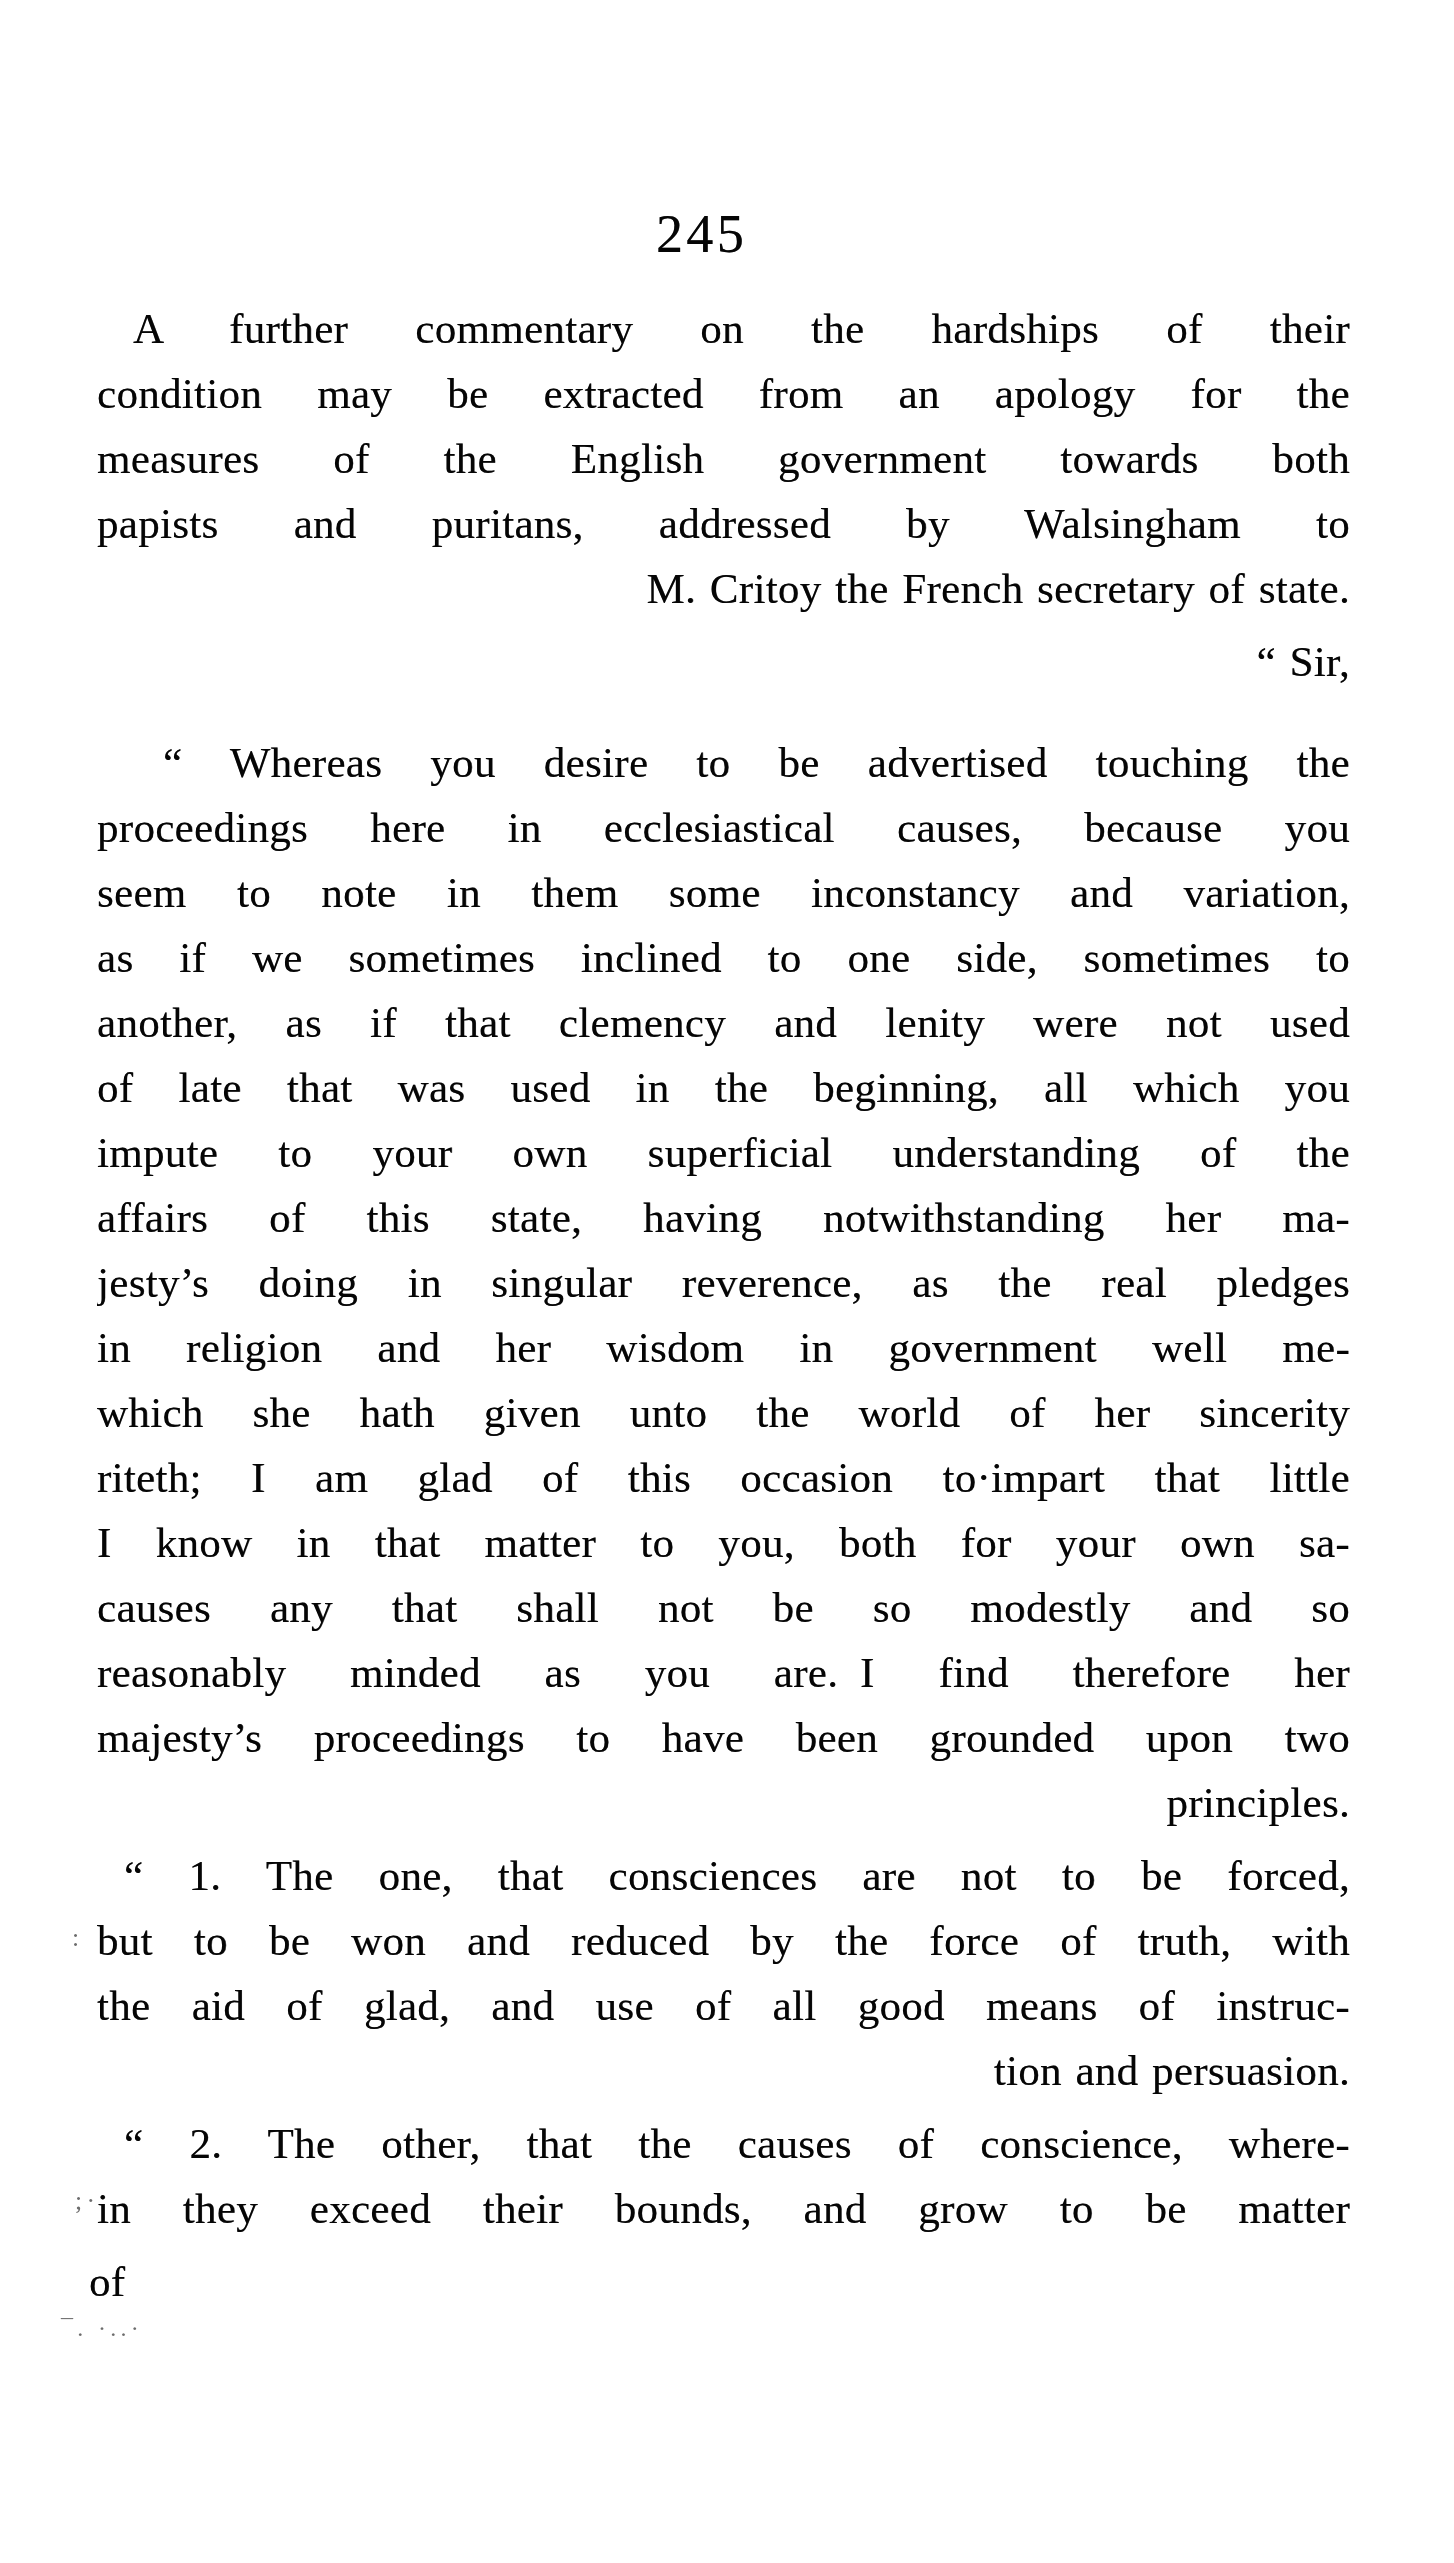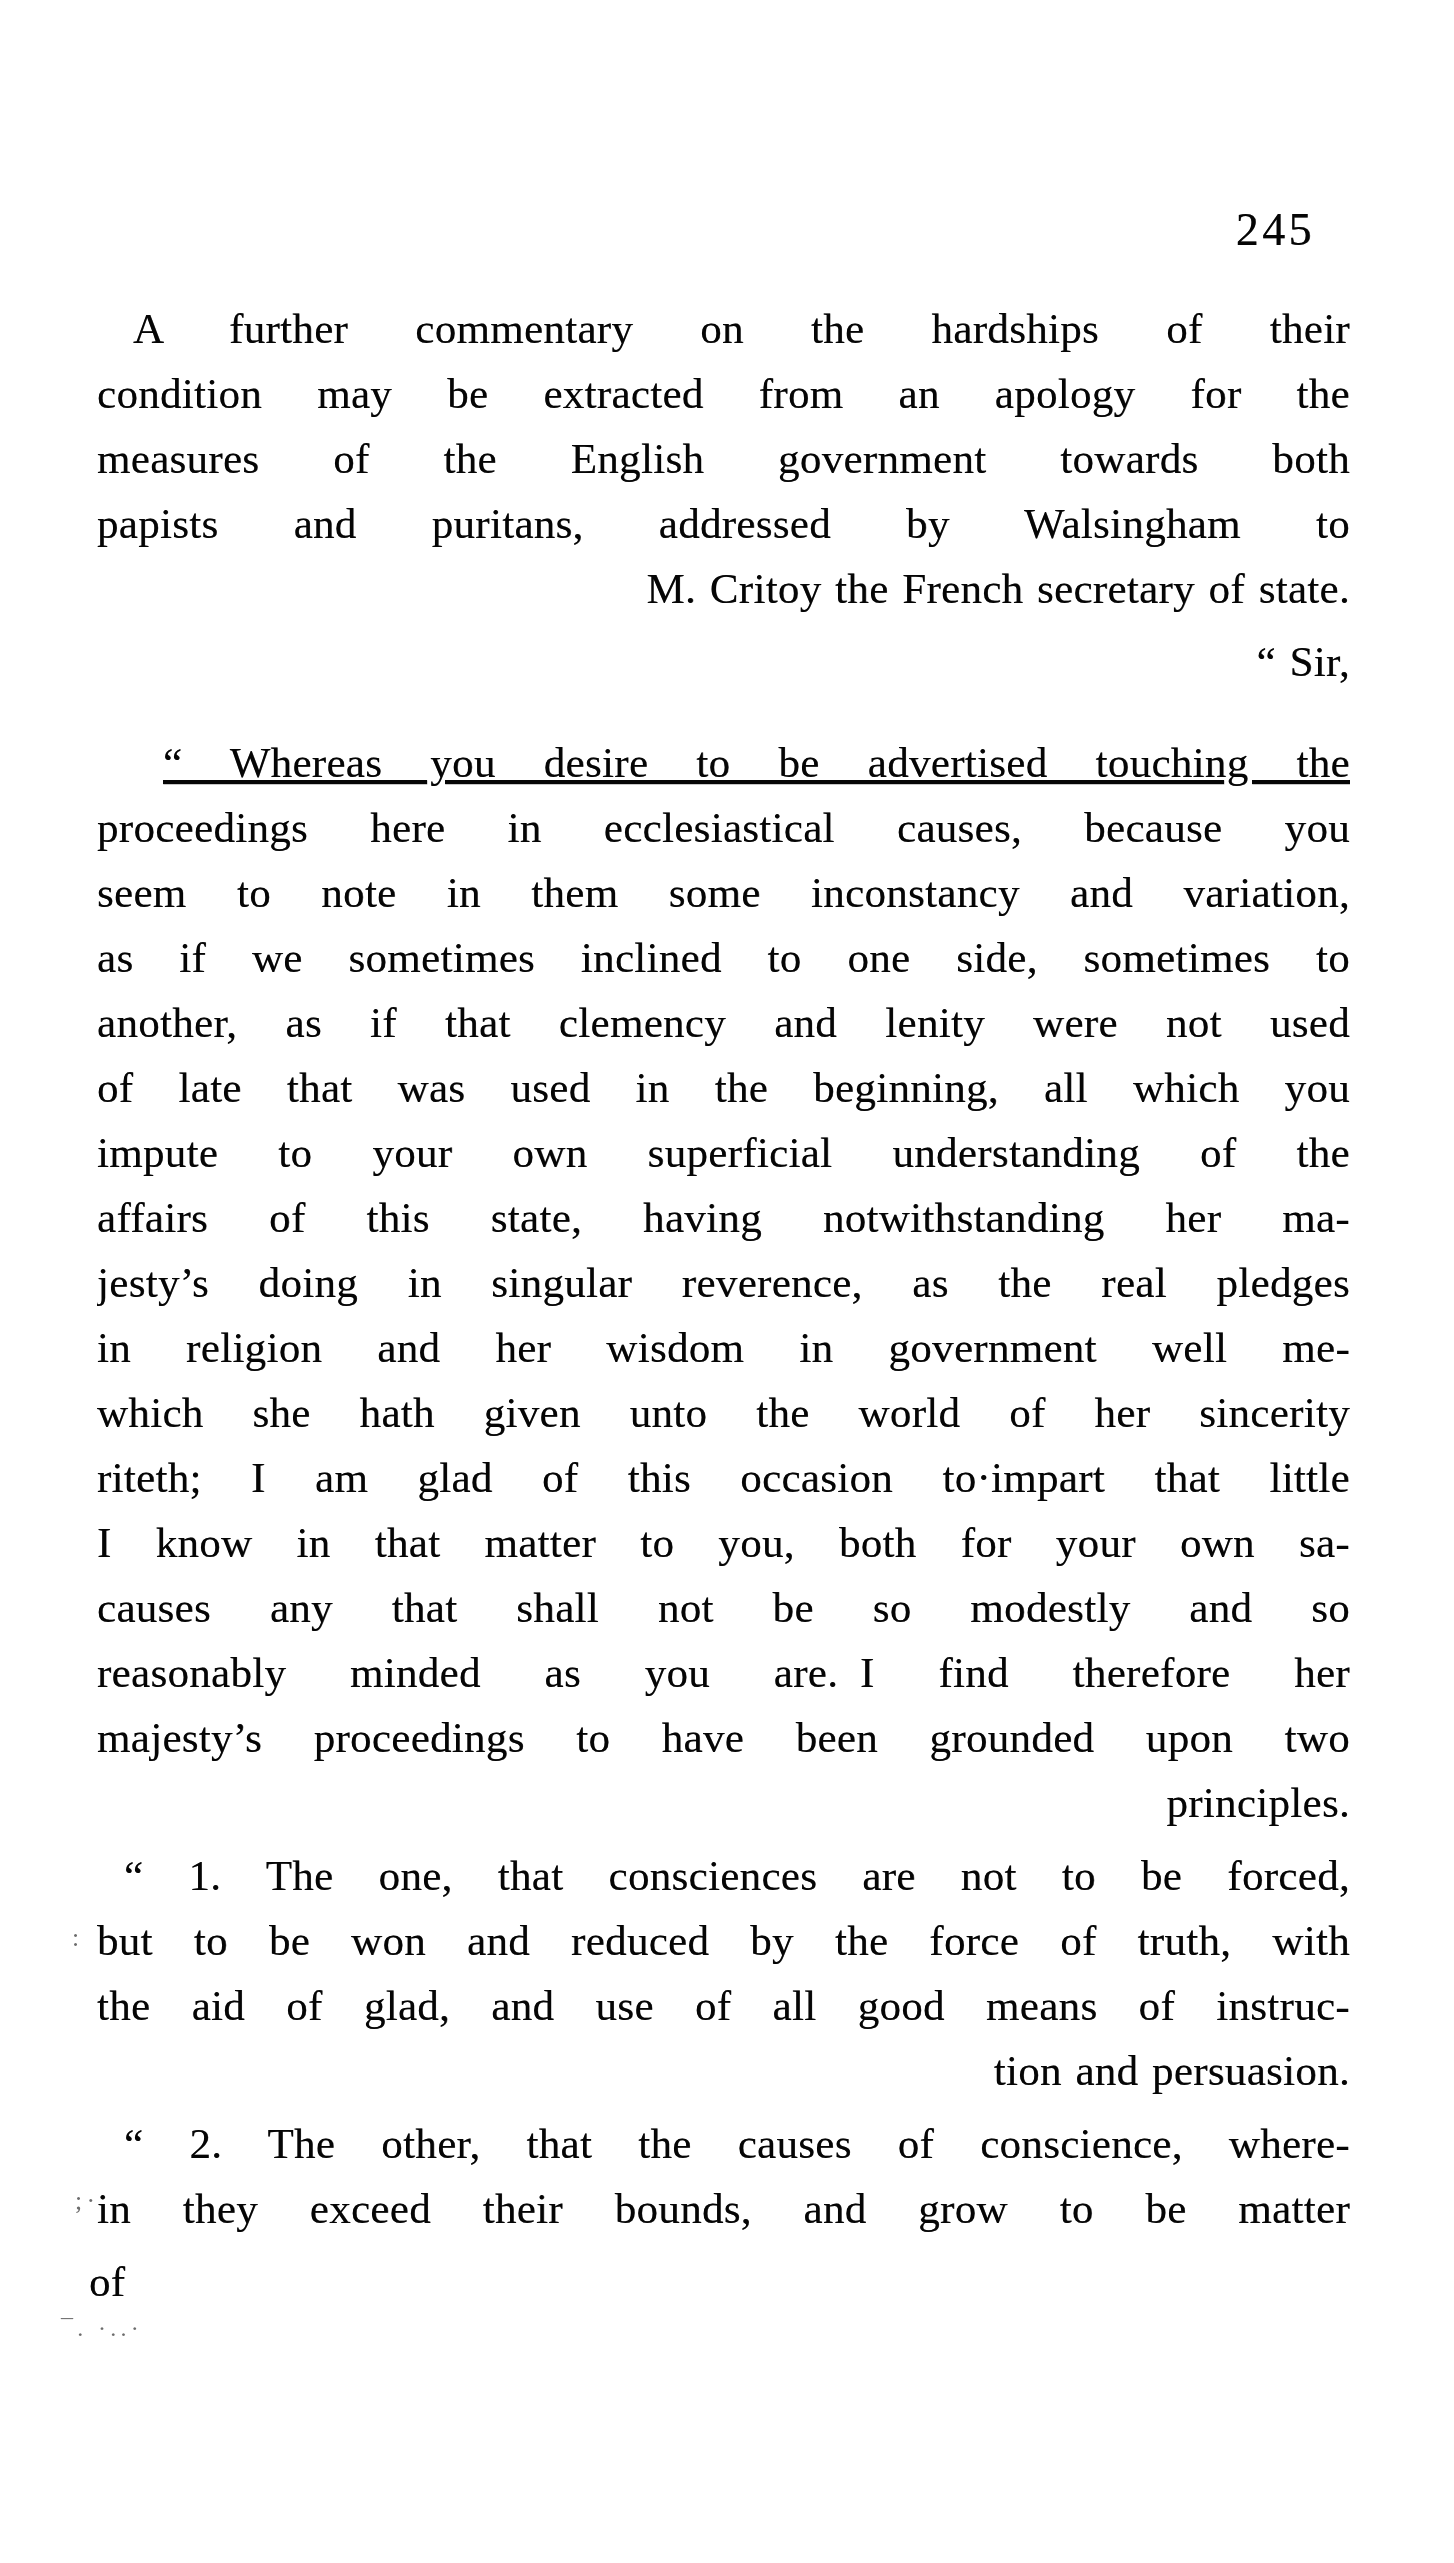--- a/index.html
+++ b/index.html
@@ -14,22 +14,22 @@
     background: #ffffff;
     overflow: hidden;
     font-family: "Liberation Serif", "DejaVu Serif", serif;
     color: #050505;
   }
   .page-number {
     position: absolute;
     top: 203px;
     left: 88px;
     width: 1227px;
-    text-align: right;
-    font-size: 46px;
+    text-align: center;
+    font-size: 54px;
     letter-spacing: 3.4px;
     color: #050505;
     text-shadow: 0.3px 0.4px 0.5px rgba(0,0,0,0.6);
   }
   .text-block {
     position: absolute;
     top: 288px;
     left: 89px;
     width: 1269px;
     font-size: 43px;
@@ -49,21 +49,21 @@
   .line::after {
     content: "";
     display: inline-block;
     width: 100%;
     height: 0;
   }
   .line.last { text-align: right; }
   .line.last::after { content: none; }
 
   .p-intro .line.first   { padding-left: 36px; }
-  .p-body  .line.first   { padding-left: 66px; text-decoration: underline; }
+  .p-body  .line.first   { padding-left: 66px; }
   .p-point .line.first   { padding-left: 27px; }
   .p-body { margin-top: 36px; }
 
   .catchword-row {
     padding-right: 43px;
     height: 65px;
   }
   .artifact {
     position: absolute;
     color: #6d6d6d;

